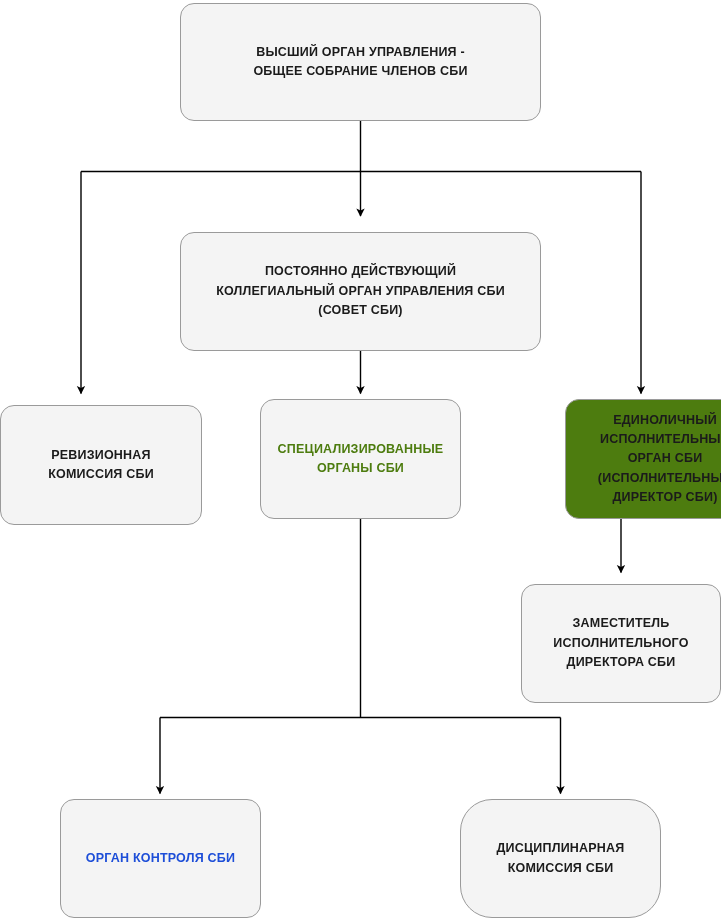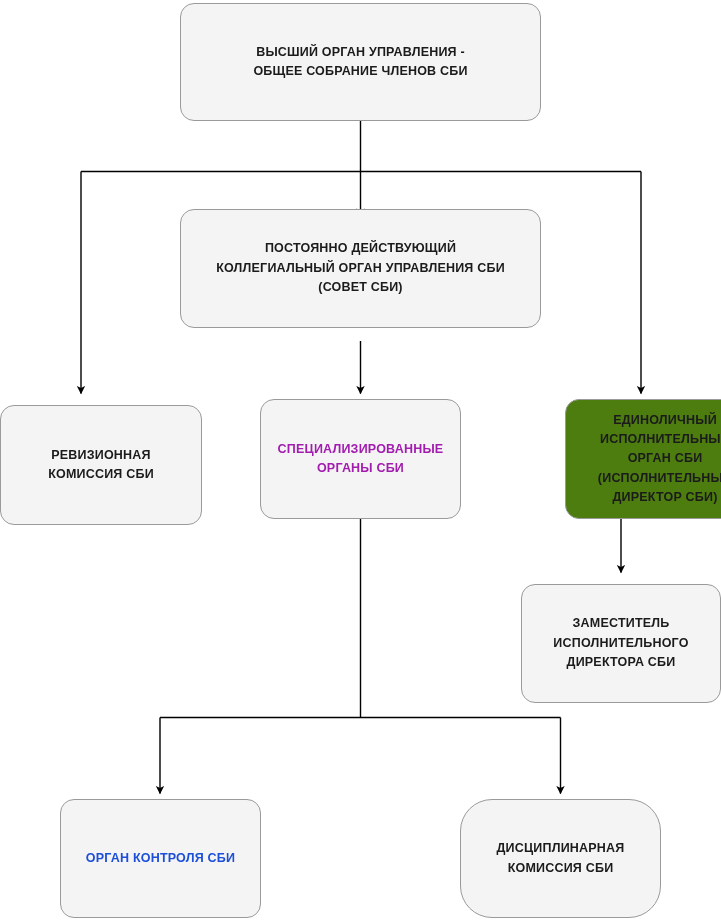--- a/index.html
+++ b/index.html
@@ -79,32 +79,32 @@
     <path d="M160,717.5 L160,793.5" stroke="#000000" stroke-width="1.4" fill="none" marker-end="url(#arrowhead)"></path>
 
     <path d="M560.5,717.5 L560.5,793.5" stroke="#000000" stroke-width="1.4" fill="none" marker-end="url(#arrowhead)"></path>
   </svg>
 
   <div class="node" style="left: 180px; top: 3px; width: 361px; height: 118px; background: rgb(244, 244, 244); border-color: rgb(154, 154, 154); color: rgb(27, 27, 27);">
     <span class="label">ВЫСШИЙ ОРГАН УПРАВЛЕНИЯ -
 ОБЩЕЕ СОБРАНИЕ ЧЛЕНОВ СБИ</span>
   </div>
 
-  <div class="node" style="left: 180px; top: 209px; width: 361px; height: 119px; background: rgb(244, 244, 244); border-color: rgb(154, 154, 154); color: rgb(27, 27, 27);">
+  <div class="node" style="left: 180px; top: 232px; width: 361px; height: 119px; background: rgb(244, 244, 244); border-color: rgb(154, 154, 154); color: rgb(27, 27, 27);">
     <span class="label">ПОСТОЯННО ДЕЙСТВУЮЩИЙ
 КОЛЛЕГИАЛЬНЫЙ ОРГАН УПРАВЛЕНИЯ СБИ
 (СОВЕТ СБИ)</span>
   </div>
 
   <div class="node" style="left: 0px; top: 405px; width: 202px; height: 120px; background: rgb(244, 244, 244); border-color: rgb(154, 154, 154); color: rgb(27, 27, 27);">
     <span class="label">РЕВИЗИОННАЯ
 КОМИССИЯ СБИ</span>
   </div>
 
-  <div class="node" style="left: 260px; top: 399px; width: 201px; height: 120px; background: rgb(244, 244, 244); border-color: rgb(154, 154, 154); color: #a21caf;">
+  <div class="node" style="left: 260px; top: 399px; width: 201px; height: 120px; background: rgb(244, 244, 244); border-color: rgb(154, 154, 154); color: #4d7c0f;">
     <span class="label">СПЕЦИАЛИЗИРОВАННЫЕ
 ОРГАНЫ СБИ</span>
   </div>
 
   <div class="node" style="left: 521px; top: 399px; width: 200px; height: 120px; background: #4d7c0f; border-color: rgb(154, 154, 154); color: rgb(27, 27, 27); margin-left: 44px;">
     <span class="label">ЕДИНОЛИЧНЫЙ
 ИСПОЛНИТЕЛЬНЫЙ
 ОРГАН СБИ
 (ИСПОЛНИТЕЛЬНЫЙ
 ДИРЕКТОР СБИ)</span>

